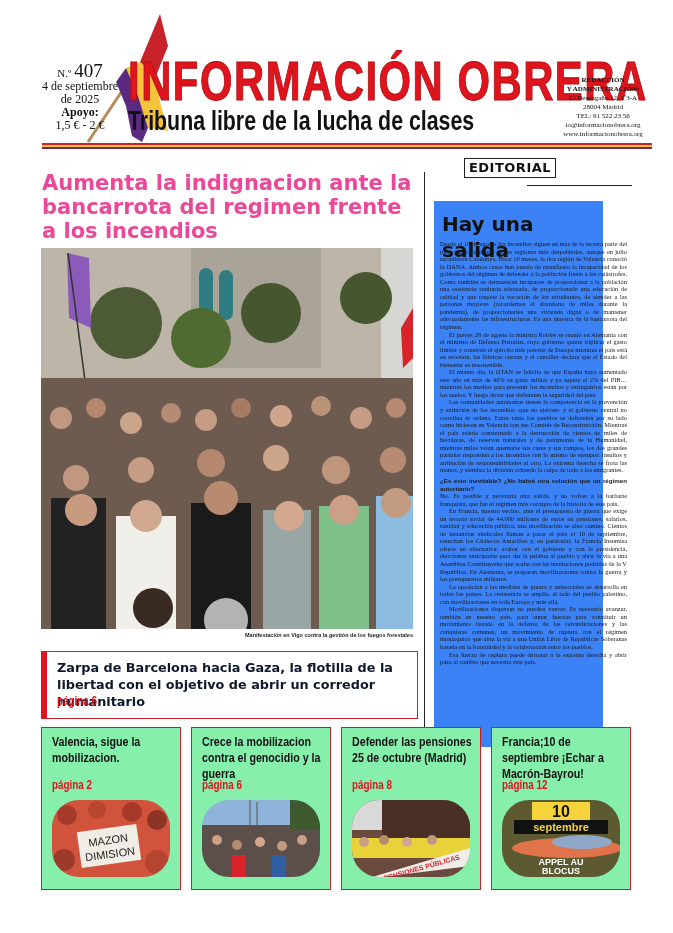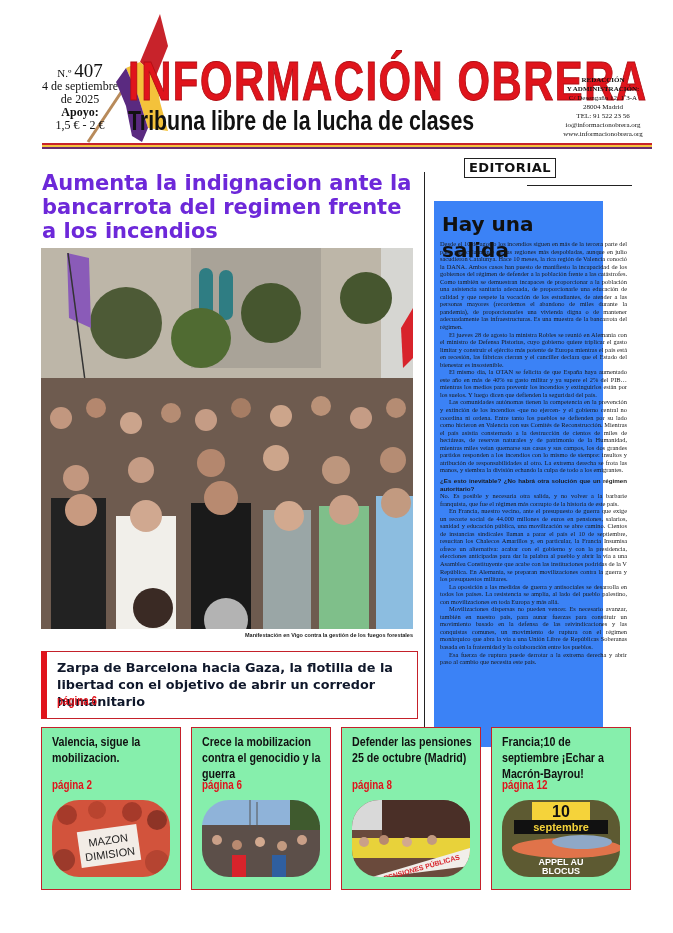--- a/index.html
+++ b/index.html
@@ -21,21 +21,21 @@
   .title-sub { position:absolute; left:128px; top:106px; width:420px; height:30px;
     font-family:"Liberation Sans", sans-serif; font-weight:bold; color:#111; font-size:27px; line-height:30px;
     transform:scaleX(0.79); transform-origin:left top; white-space:nowrap; }
   .redaccion { position:absolute; left:548px; top:76px; width:110px; text-align:center; font-size:7px; line-height:9px; font-family:"Liberation Serif", serif; }
   .redaccion .lbl { font-weight:bold; }
   .mast-rule { position:absolute; left:42px; top:143px; width:610px; height:6px;
     background:linear-gradient(#c8232b 0 2px, #f4c23b 2px 4px, #6a2c6e 4px 6px); }
 
   
   .lead-title { position:absolute; left:42px; top:171px; width:380px; font-family:"DejaVu Sans", sans-serif; font-weight:bold;
-    font-size:21px; line-height:24px; color:#6d28d9; }
+    font-size:21px; line-height:24px; color:#ec4899; }
   .lead-photo { position:absolute; left:41px; top:248px; width:372px; height:381px; overflow:hidden; }
   .photo-caption { position:absolute; left:41px; top:632px; width:372px; text-align:right; font-family:"Liberation Sans", sans-serif;
     font-weight:bold; font-size:5.5px; color:#222; }
 
   .col-rule { position:absolute; left:424px; top:172px; width:1px; height:574px; background:#222; }
 
   
   .flotilla { position:absolute; left:41px; top:651px; width:370px; height:66px; border:1px solid #c4212a; border-left:6px solid #e0141c; }
   .flotilla-title { position:absolute; left:10px; top:7px; width:356px; font-family:"DejaVu Sans", sans-serif; font-weight:bold; font-size:12.8px; line-height:17px; color:#0f172a; }
   .flotilla-page { position:absolute; left:10px; top:42px; font-family:"Liberation Sans", sans-serif; font-weight:bold; font-size:12px; color:#e0141c; transform:scaleX(0.82); transform-origin:left; }

